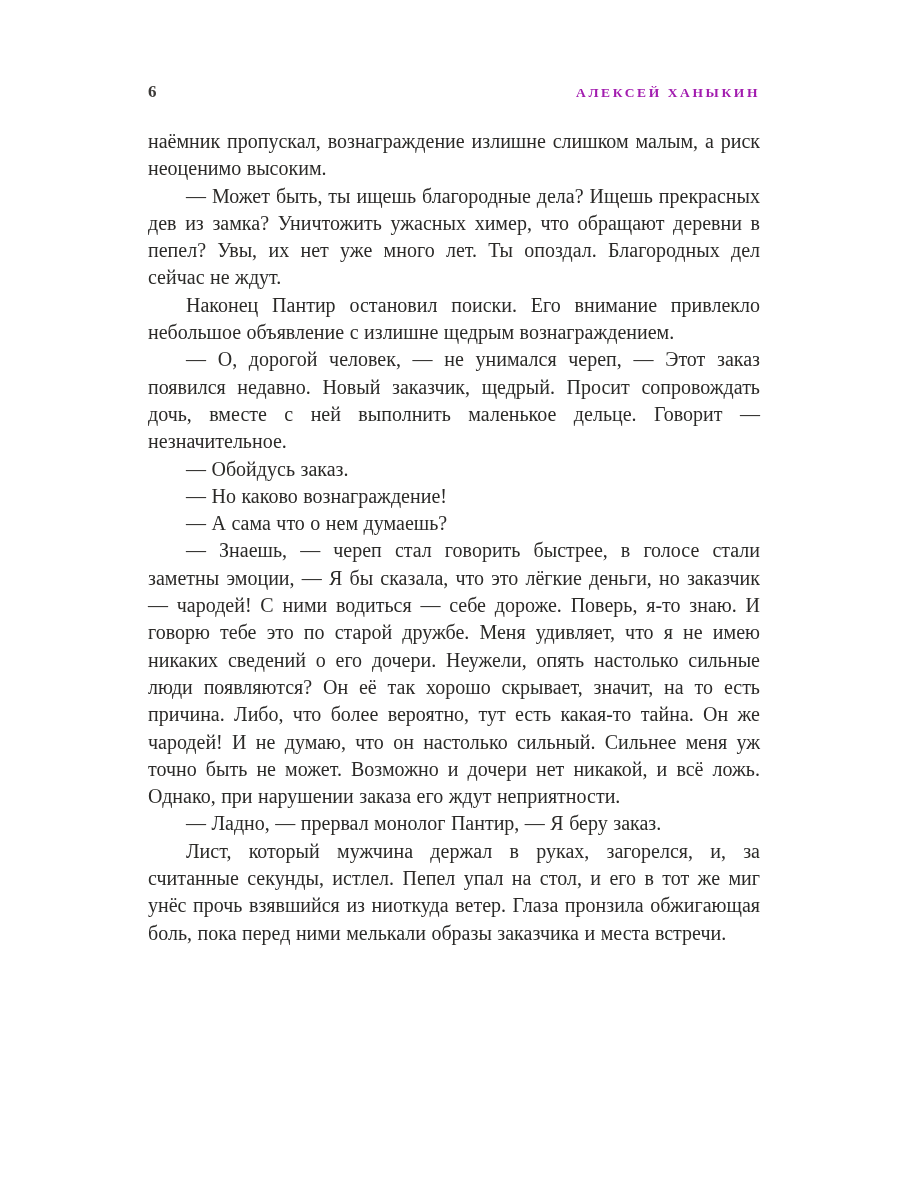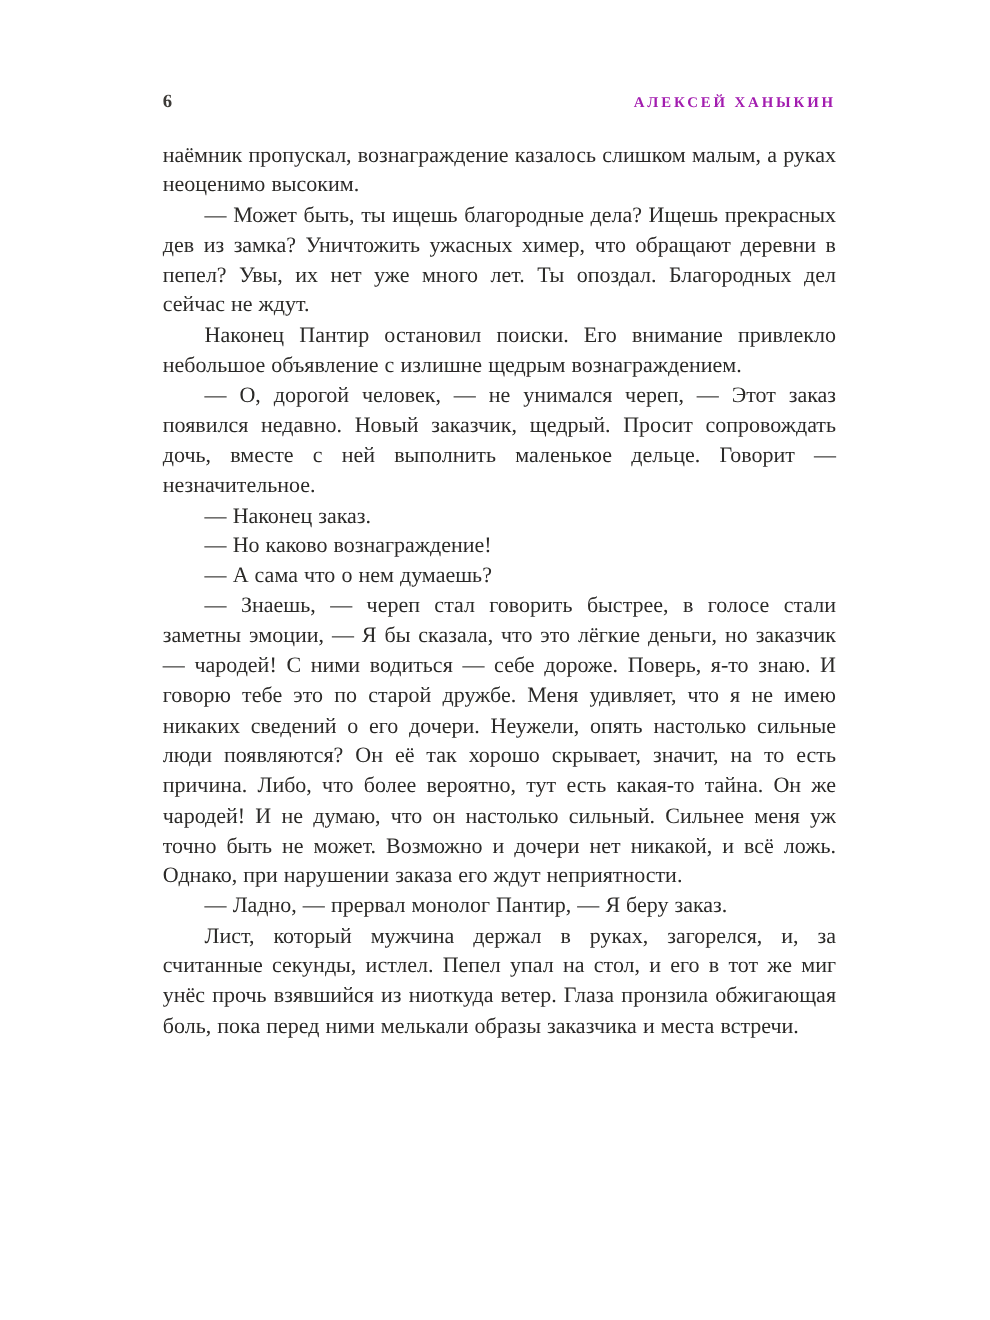--- a/index.html
+++ b/index.html
@@ -59,25 +59,25 @@
 <body>
 
 <div class="page">
 
   <div class="running-head">
     <span class="page-number">6</span>
     <span class="author-header">АЛЕКСЕЙ ХАНЫКИН</span>
   </div>
 
   <div class="text-block" lang="ru">
-    <p class="no-indent">наёмник пропускал, вознаграждение казалось слишком малым, а руках неоценимо высоким.</p>
+    <p class="no-indent">наёмник пропускал, вознаграждение излишне слишком малым, а риск неоценимо высоким.</p>
     <p>— Может быть, ты ищешь благородные дела? Ищешь прекрасных дев из замка? Уничтожить ужасных химер, что обращают деревни в пепел? Увы, их нет уже много лет. Ты опоздал. Благородных дел сейчас не ждут.</p>
     <p>Наконец Пантир остановил поиски. Его внимание привлекло небольшое объявление с излишне щедрым вознаграждением.</p>
     <p>— О, дорогой человек, — не унимался череп, — Этот заказ появился недавно. Новый заказчик, щедрый. Просит сопровождать дочь, вместе с ней выполнить маленькое дельце. Говорит — незначительное.</p>
-    <p>— Наконец заказ.</p>
+    <p>— Обойдусь заказ.</p>
     <p>— Но каково вознаграждение!</p>
     <p>— А сама что о нем думаешь?</p>
     <p>— Знаешь, — череп стал говорить быстрее, в голосе стали заметны эмоции, — Я бы сказала, что это лёгкие деньги, но заказчик — чародей! С ними водиться — себе дороже. Поверь, я-то знаю. И говорю тебе это по старой дружбе. Меня удивляет, что я не имею никаких сведений о его дочери. Неужели, опять настолько сильные люди появляются? Он её так хорошо скрывает, значит, на то есть причина. Либо, что более вероятно, тут есть какая-то тайна. Он же чародей! И не думаю, что он настолько сильный. Сильнее меня уж точно быть не может. Возможно и дочери нет никакой, и всё ложь. Однако, при нарушении заказа его ждут неприятности.</p>
     <p>— Ладно, — прервал монолог Пантир, — Я беру заказ.</p>
     <p>Лист, который мужчина держал в руках, загорелся, и, за считанные секунды, истлел. Пепел упал на стол, и его в тот же миг унёс прочь взявшийся из ниоткуда ветер. Глаза пронзила обжигающая боль, пока перед ними мелькали образы заказчика и места встречи.</p>
   </div>
 
 </div>
 
 </body></html>

